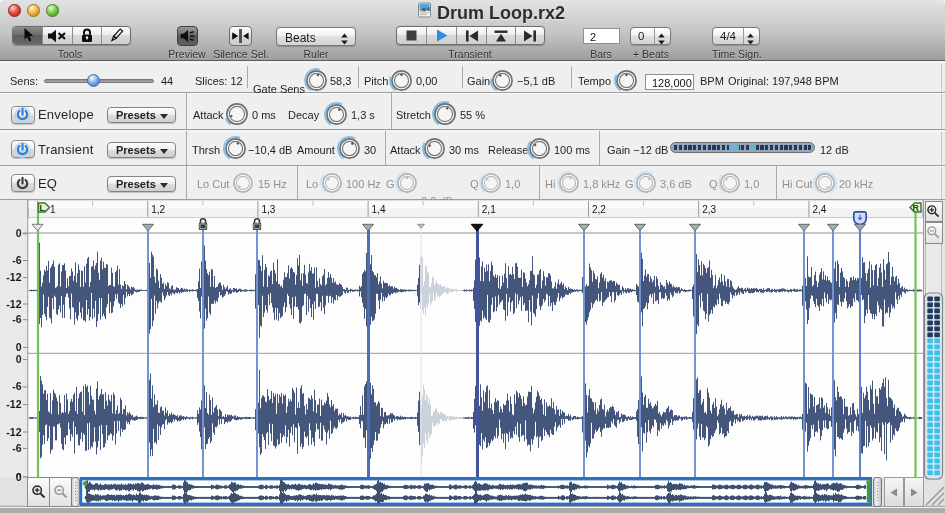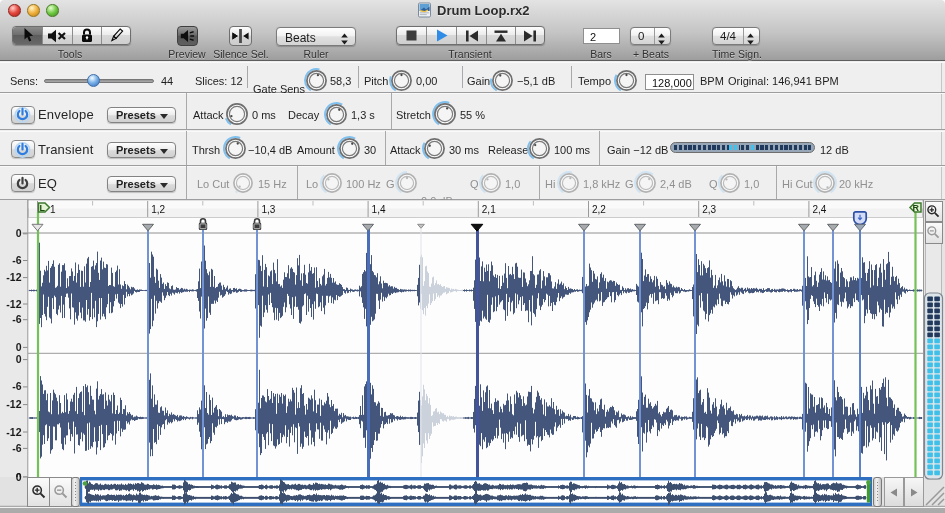--- a/index.html
+++ b/index.html
@@ -5,21 +5,21 @@
 body{font-family:"Liberation Sans",sans-serif;position:relative}
 #win{position:absolute;inset:0;border-radius:4px 4px 0 0;overflow:hidden;background:#efefef}
 .abs{position:absolute}
 #chrome{position:absolute;left:0;top:0;width:945px;height:61px;
  background:linear-gradient(#e3e3e3 0%,#d5d5d5 25%,#c4c4c4 55%,#a8a8a8 88%,#9d9d9d 100%);
  border-bottom:1px solid #5e5e5e;border-radius:4px 4px 0 0}
 .tl{position:absolute;top:4.2px;width:12.5px;height:12.5px;border-radius:50%}
 #tl-r{left:8.2px;background:radial-gradient(circle at 35% 28%,#ffc0ba 5%,#e2463d 50%,#a91f17 100%);border:0.5px solid #8e261f}
 #tl-y{left:27.2px;background:radial-gradient(circle at 35% 28%,#ffeebc 5%,#f0b03c 50%,#b57a15 100%);border:0.5px solid #97761f}
 #tl-g{left:46.2px;background:radial-gradient(circle at 35% 28%,#d9f8c0 5%,#6fc943 50%,#448420 100%);border:0.5px solid #4a7a28}
-#title{position:absolute;top:2.5px;left:437px;font-size:13px;font-weight:bold;color:#2d2d2d;text-shadow:0 1px 0 rgba(255,255,255,.5)}
+#title{position:absolute;top:2.5px;left:437px;font-size:18px;font-weight:bold;color:#2d2d2d;text-shadow:0 1px 0 rgba(255,255,255,.5)}
 #ticon{position:absolute;left:417px;top:2px}
 .cap{position:absolute;top:47.5px;font-size:10.5px;color:#323232;text-shadow:0 1px 0 rgba(255,255,255,.4);text-align:center;transform:translateX(-50%);white-space:nowrap}
 .seg{position:absolute;top:26px;height:19px;border:1px solid #6e6e6e;border-radius:4px;display:flex;
  background:linear-gradient(#fdfdfd,#ececec 45%,#d8d8d8 50%,#cfcfcf);box-shadow:0 0.5px 1px rgba(0,0,0,.25)}
 .seg>div{height:100%;display:flex;align-items:center;justify-content:center;border-right:1px solid #8c8c8c}
 .seg>div:last-child{border-right:none}
 .seg>div.on{background:linear-gradient(#8b8b8b,#6e6e6e 45%,#5c5c5c 50%,#686868);border-radius:3px 0 0 3px}
 .btn1{position:absolute;top:26px;height:20px;border:1px solid #6f6f6f;border-radius:4px;display:flex;align-items:center;justify-content:center;background:linear-gradient(#fdfdfd,#e9e9e9 45%,#d4d4d4 52%,#cccccc)}
 .btn1.dark{background:linear-gradient(#9a9a9a,#6b6b6b 45%,#565656 52%,#606060);border-color:#3f3f3f}
 .popup{position:absolute;top:27px;height:19px;border:1px solid #7b7b7b;border-radius:4px;background:linear-gradient(#ffffff,#f2f2f2 45%,#e0e0e0 52%,#d4d4d4);box-shadow:0 0.5px 1px rgba(0,0,0,.2)}
@@ -205,21 +205,21 @@
     <div class="lab" style="left:517px;top:75px">−5,1 dB</div>
     <div class="lab" style="left:578px;top:75px">Tempo</div>
     <svg class="kn" style="left:613px;top:67px" width="27" height="27" viewBox="0 0 27 27">
       <path d="M7.75 23.46 A11.50 11.50 0 0 1 3.54 7.75" fill="none" stroke="#7fc0ee" stroke-width="1.9"></path>
       <circle cx="13.5" cy="13.5" r="9.60" fill="#fbfbfb" stroke="#6f6f6f" stroke-width="1.7"></circle>
       <circle cx="13.5" cy="13.5" r="7.10" fill="#f5f5f5" stroke="#7a7a7a" stroke-width="1.2"></circle>
       <circle cx="13.50" cy="8.00" r="1.15" fill="#4a4a4a"></circle>
     </svg>
     <div class="field" style="left:645px;top:74px;width:49px;height:16px;padding:1.5px 0 0 6px">128,000</div>
     <div class="lab" style="left:700px;top:75px">BPM</div>
-    <div class="lab" style="left:728px;top:75px">Original: 146,941 BPM</div>
+    <div class="lab" style="left:728px;top:75px">Original: 197,948 BPM</div>
     <div class="prow" style="top:93px;height:37px">
       <div class="vsep2" style="left:186px"></div>
       <div class="vsep2" style="left:391px"></div>
     </div>
     <div class="pwr" style="left:10.5px;top:105.5px">
       <svg width="17" height="17" viewBox="0 0 16 16">
         <circle cx="8" cy="8.4" r="6.8" fill="none" stroke="#b9d7f2" stroke-width="1.5"></circle>
         <path d="M8 2.8 V8" stroke="#2e7de0" stroke-width="2.1" stroke-linecap="round"></path>
         <path d="M5.1 4.7 a4.4 4.4 0 1 0 5.8 0" fill="none" stroke="#2e7de0" stroke-width="2.1" stroke-linecap="round"></path>
       </svg>
@@ -366,21 +366,21 @@
       <circle cx="14.29" cy="8.17" r="1.15" fill="#b8b8b8"></circle>
     </svg>
     <div class="lab g" style="left:583px;top:177.5px">1,8 kHz</div>
     <div class="lab g" style="left:625px;top:177.5px">G</div>
     <svg class="kn" style="left:633px;top:170px" width="26" height="26" viewBox="0 0 26 26">
       <path d="M7.50 22.53 A11.00 11.00 0 1 1 19.92 4.45" fill="none" stroke="#cfe3f2" stroke-width="1.9"></path>
       <circle cx="13" cy="13" r="9.10" fill="#fbfbfb" stroke="#b2b2b2" stroke-width="1.7"></circle>
       <circle cx="13" cy="13" r="6.60" fill="#f5f5f5" stroke="#bcbcbc" stroke-width="1.2"></circle>
       <circle cx="16.15" cy="9.11" r="1.15" fill="#b8b8b8"></circle>
     </svg>
-    <div class="lab g" style="left:660px;top:177.5px">2,4 dB</div>
+    <div class="lab g" style="left:660px;top:177.5px">3,6 dB</div>
     <div class="lab g" style="left:709px;top:177.5px">Q</div>
     <svg class="kn" style="left:717px;top:170px" width="26" height="26" viewBox="0 0 26 26">
       <path d="M7.50 22.53 A11.00 11.00 0 0 1 5.22 5.22" fill="none" stroke="#cfe3f2" stroke-width="1.9"></path>
       <circle cx="13" cy="13" r="9.10" fill="#fbfbfb" stroke="#b2b2b2" stroke-width="1.7"></circle>
       <circle cx="13" cy="13" r="6.60" fill="#f5f5f5" stroke="#bcbcbc" stroke-width="1.2"></circle>
       <circle cx="9.46" cy="9.46" r="1.15" fill="#b8b8b8"></circle>
     </svg>
     <div class="lab g" style="left:744px;top:177.5px">1,0</div>
     <div class="lab g" style="left:782px;top:177.5px">Hi Cut</div>
     <svg class="kn" style="left:812px;top:170px" width="26" height="26" viewBox="0 0 26 26">

